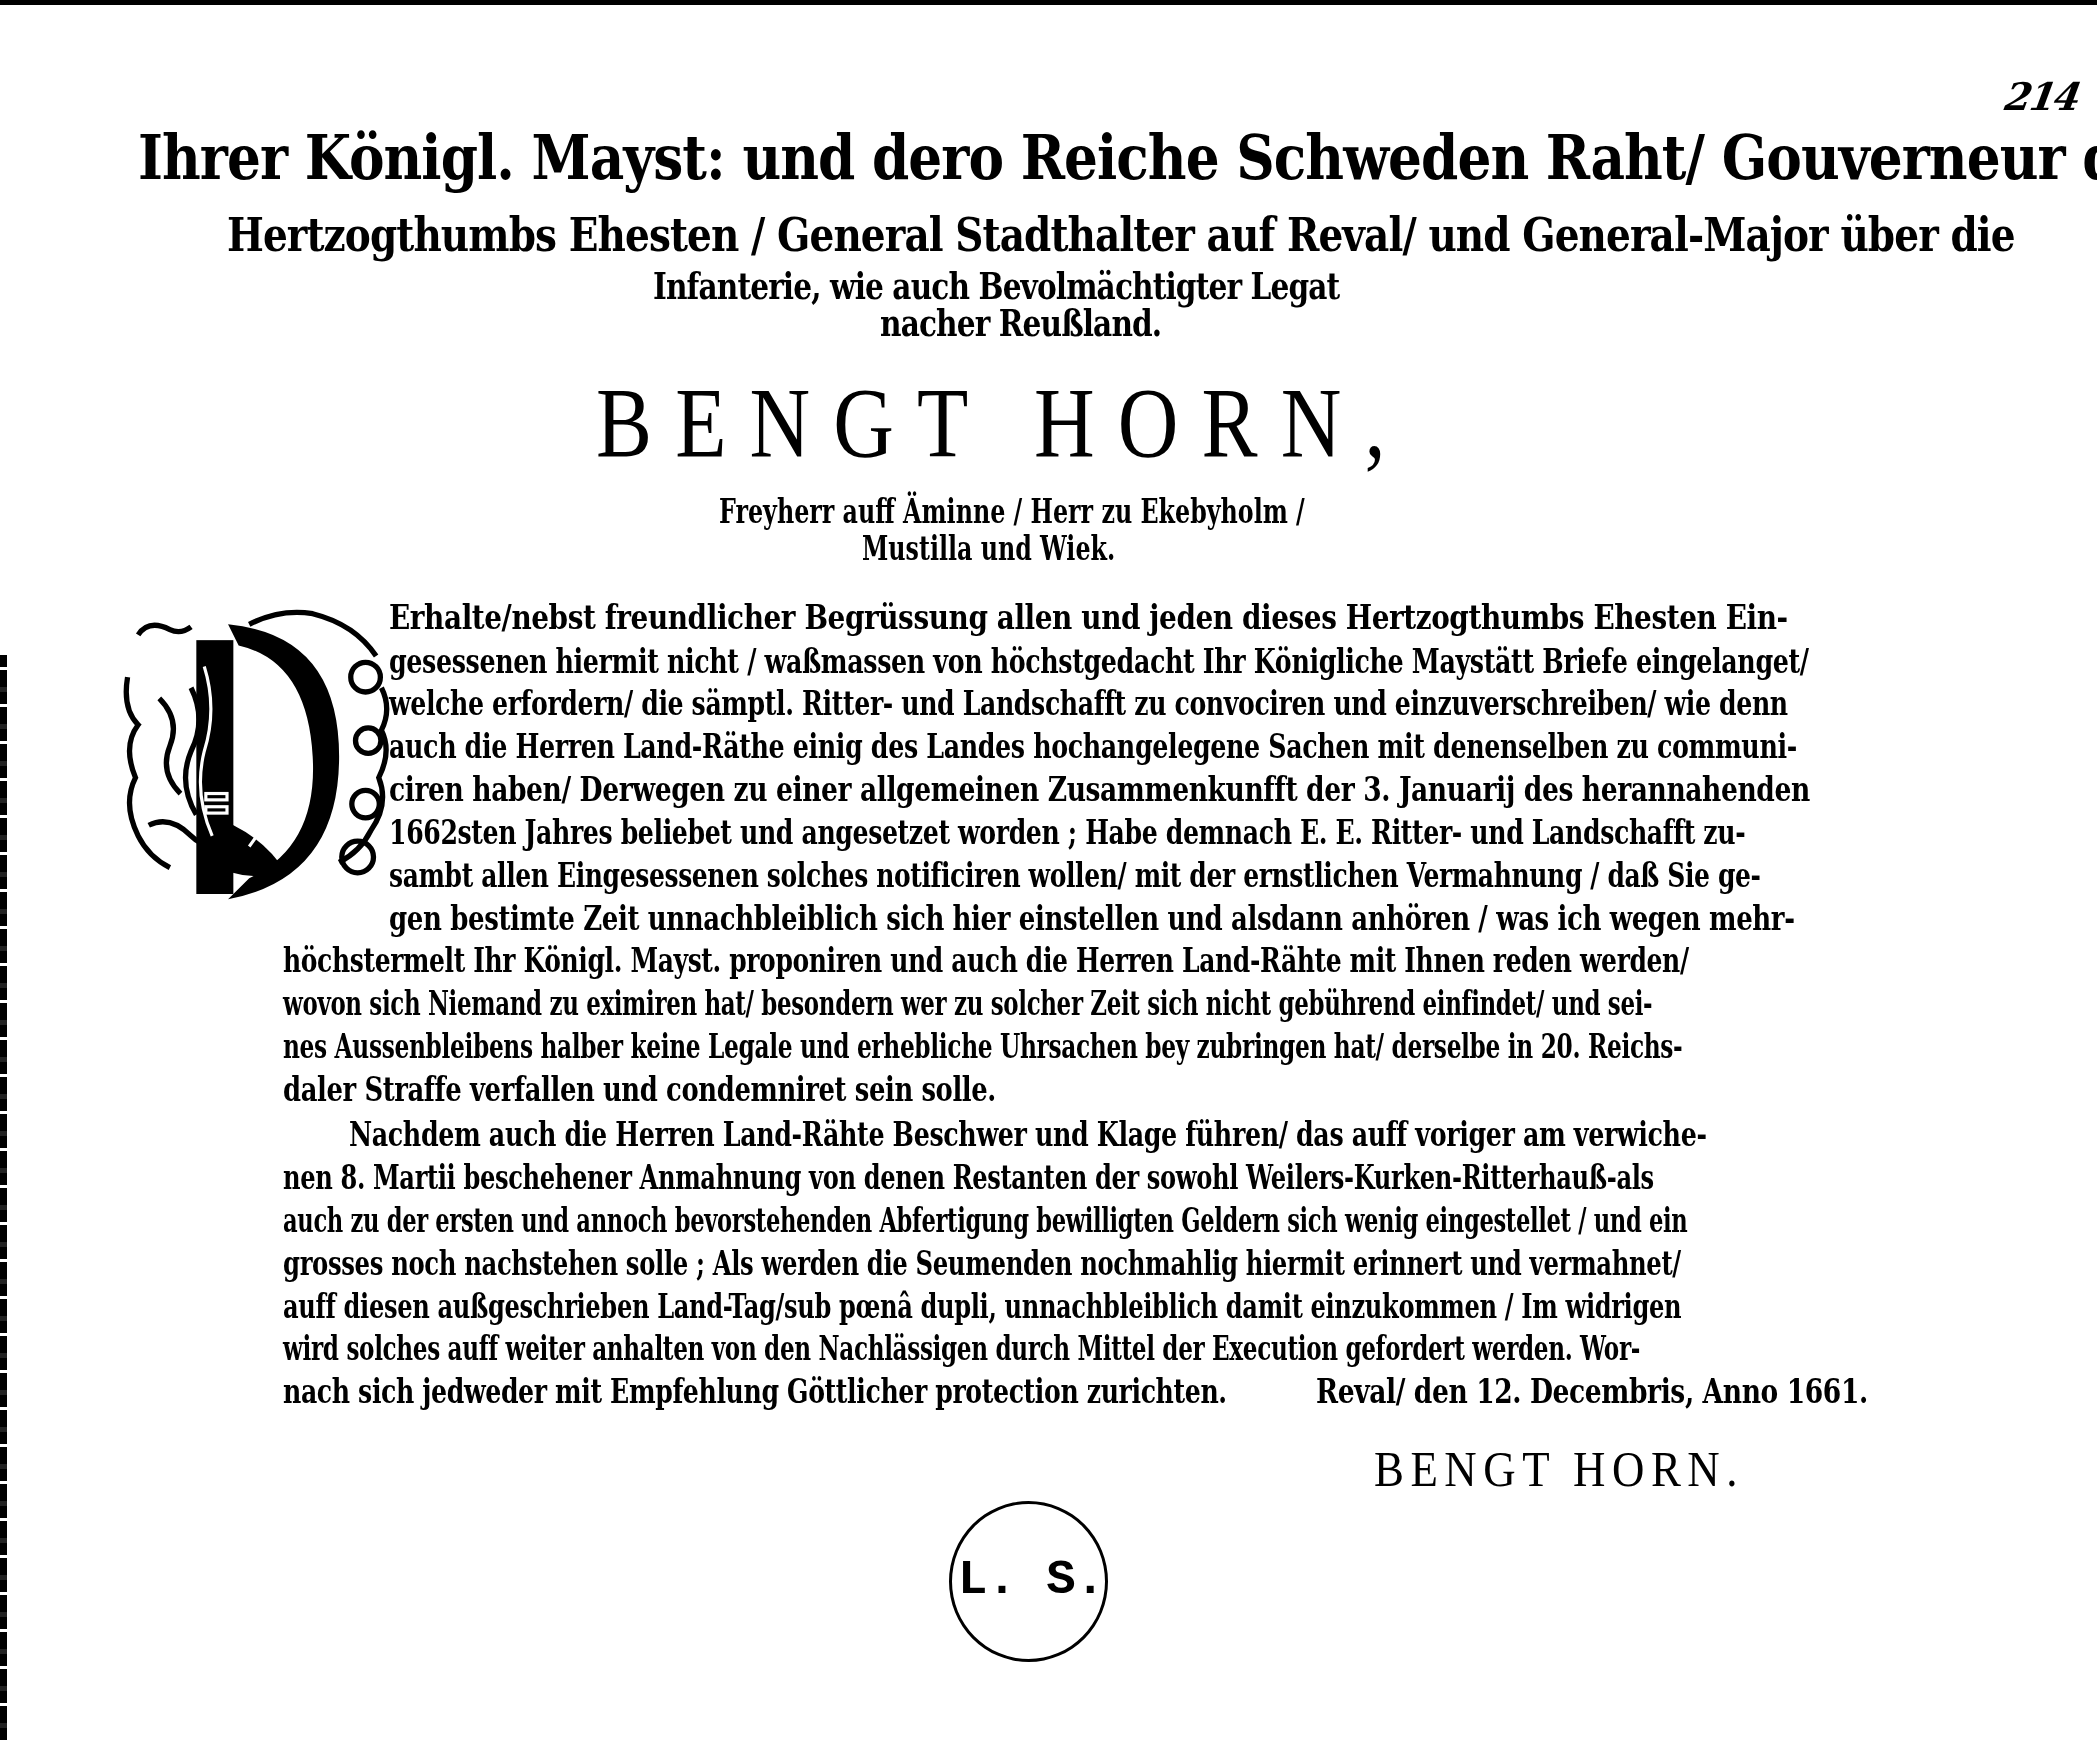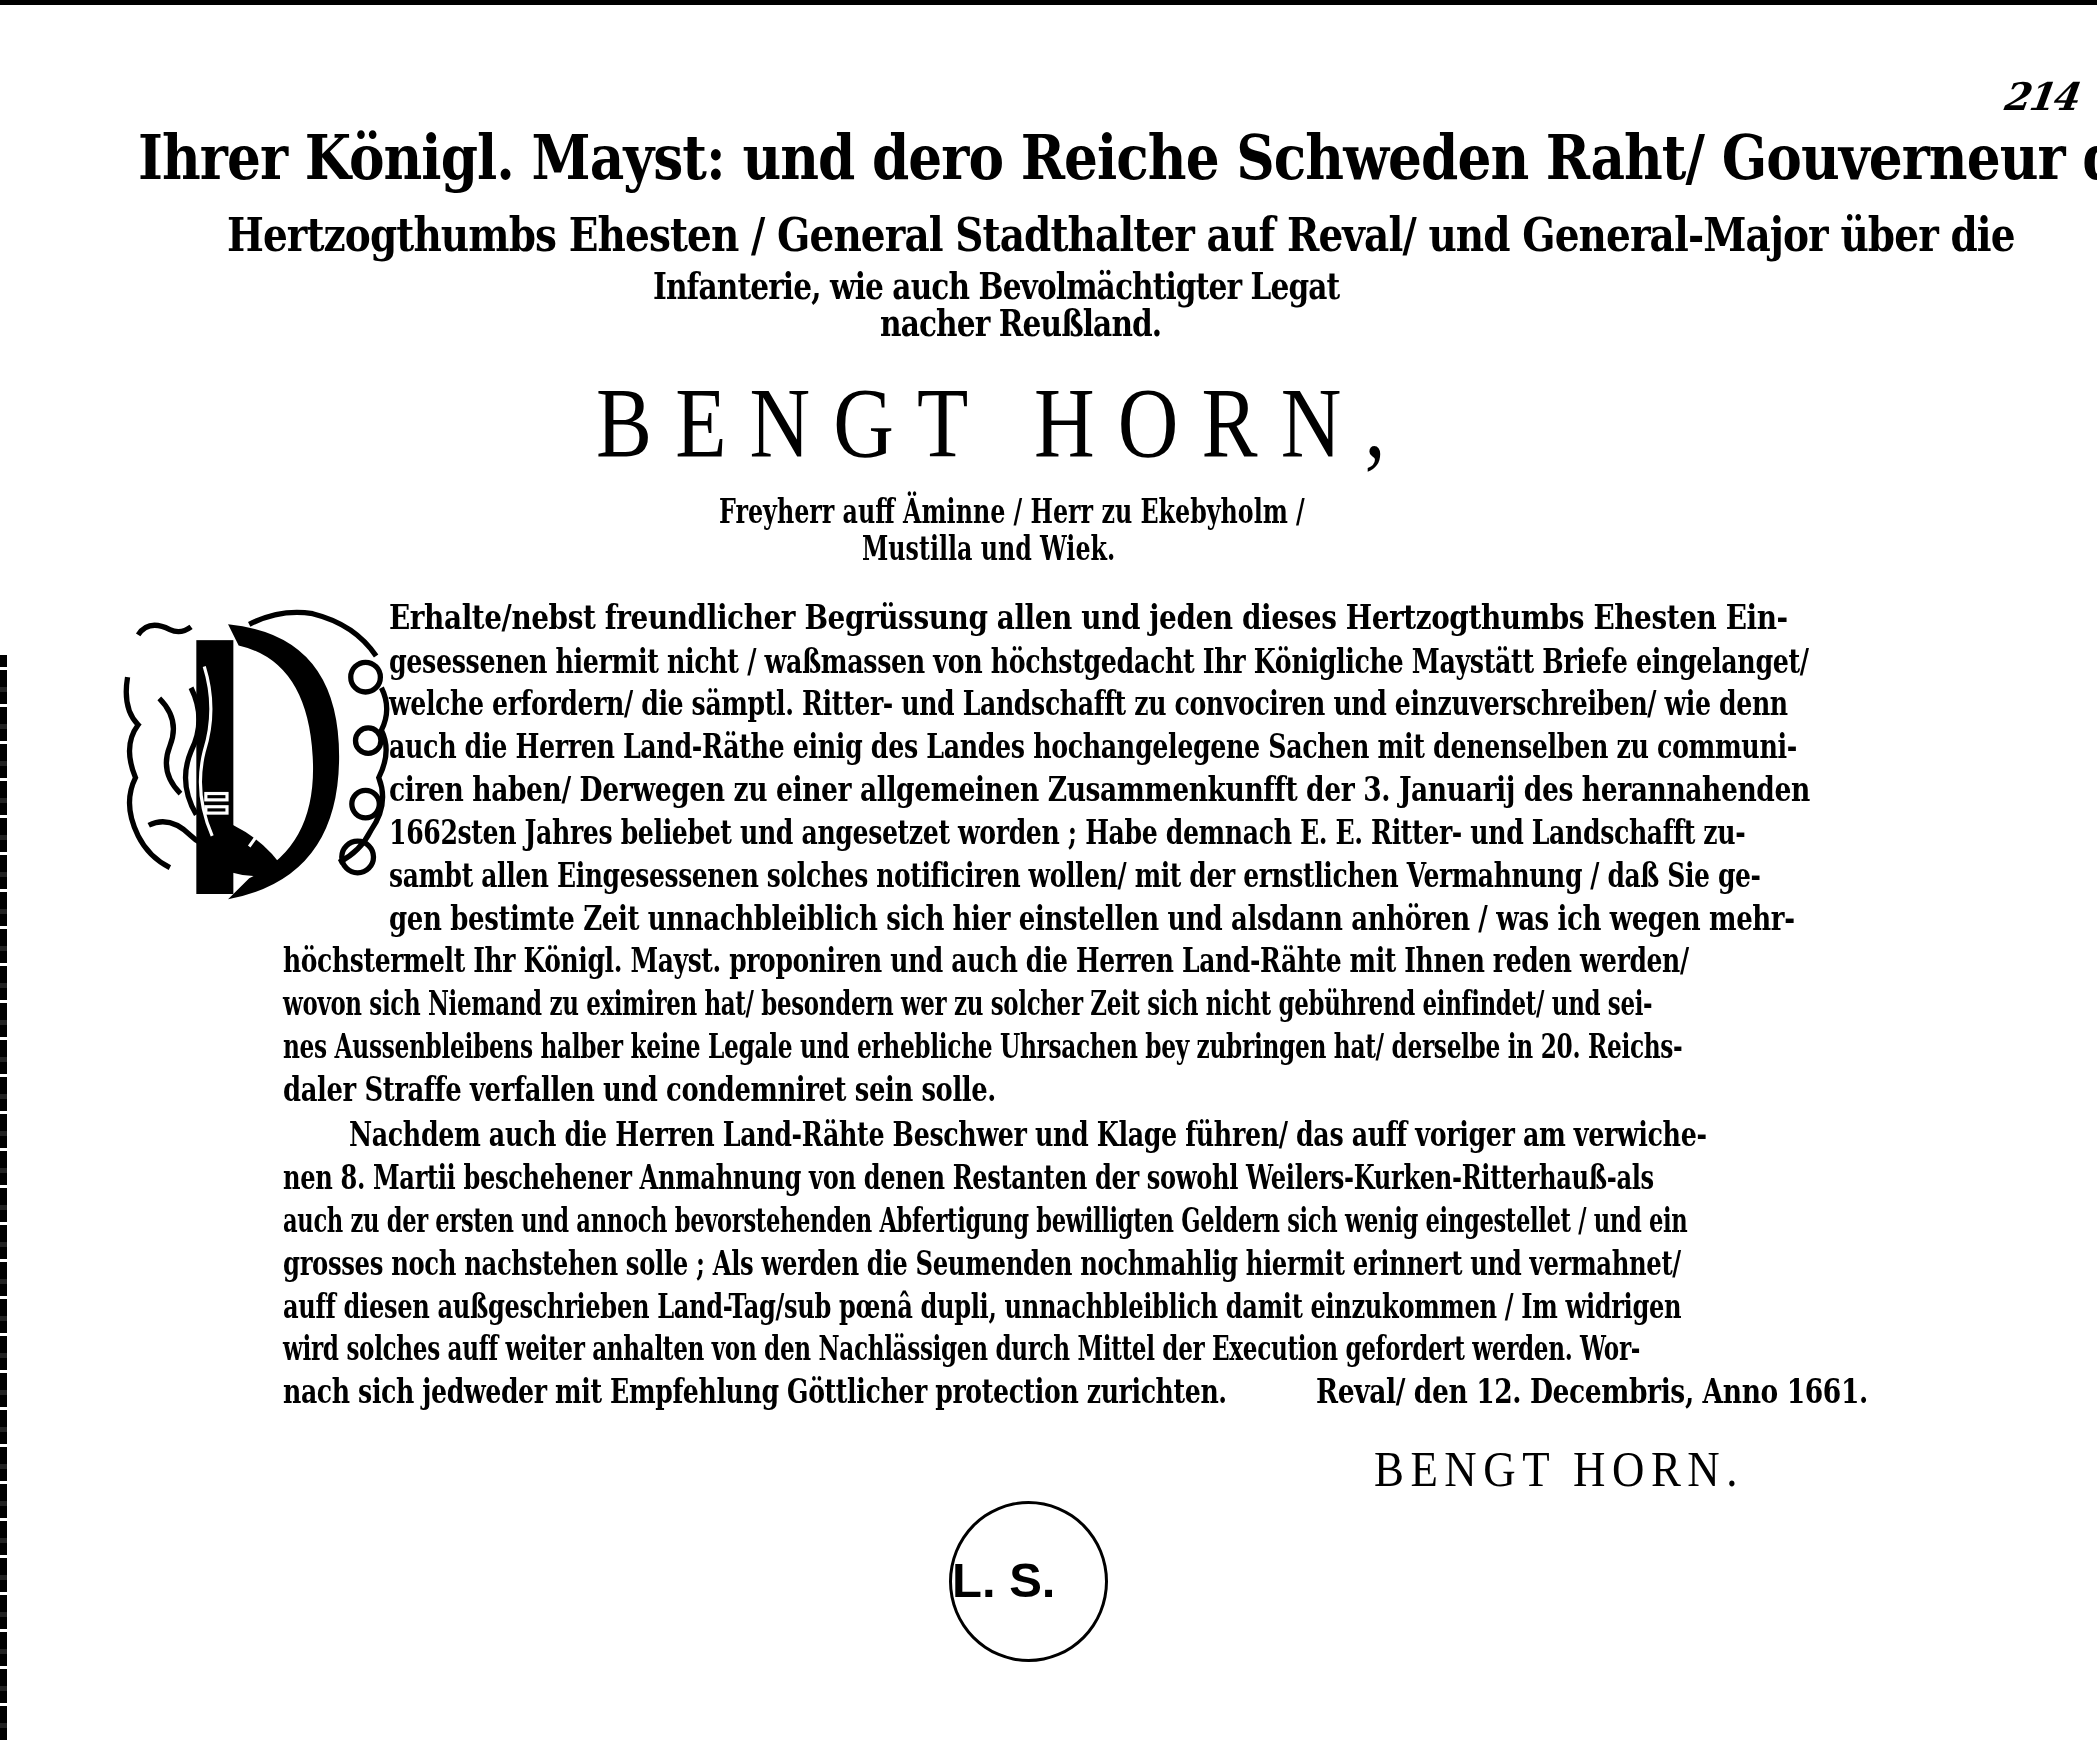--- a/index.html
+++ b/index.html
@@ -21,21 +21,21 @@
   .sub1 { left:719px; top:492px; font-size:33px; font-weight:bold; transform:scaleX(0.72); }
   .sub2 { left:862px; top:529px; font-size:33px; font-weight:bold; transform:scaleX(0.72); }
 
   .initial { position:absolute; left:117px; top:603px; width:275px; height:307px; }
   .body-line { position:absolute; white-space:nowrap; font-family:"DejaVu Serif", serif; font-weight:bold;
                font-size:34px; letter-spacing:-0.5px; transform-origin:left top; }
   .sig { position:absolute; left:1374px; top:1440px; font-family:"Liberation Serif", serif; font-size:51px;
          letter-spacing:7.4px; transform:scaleX(0.88); transform-origin:left top; white-space:nowrap; }
   .seal { position:absolute; left:949px; top:1501px; width:159px; height:161px; border:3.7px solid #000;
           border-radius:50%; box-sizing:border-box; }
-  .seal-text { position:absolute; left:0; right:0; top:48px; text-align:left; font-family:Liberation Sans, sans-serif;
+  .seal-text { position:absolute; left:0; right:0; top:48px; text-align:right; font-family:Liberation Mono, monospace;
                font-size:49px; font-weight:bold; }
 </style>
 </head>
 <body>
 
 <div class="top-edge"></div>
 <div class="left-edge"></div>
 
 <div class="folio">214</div>
 

